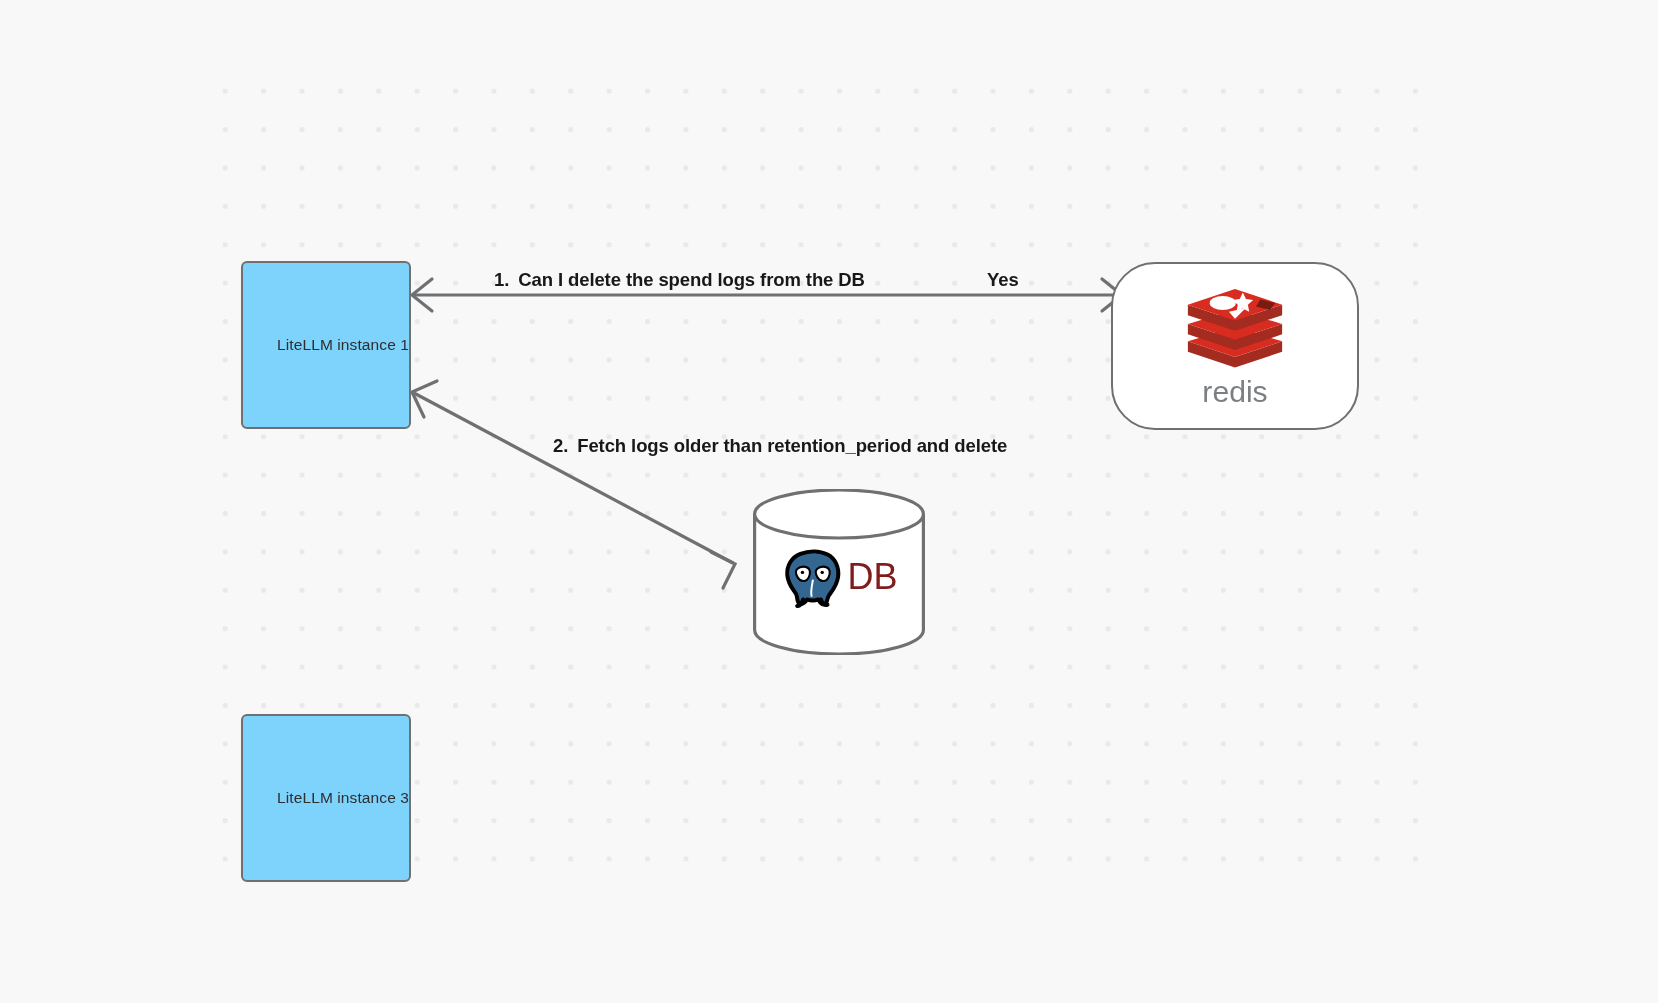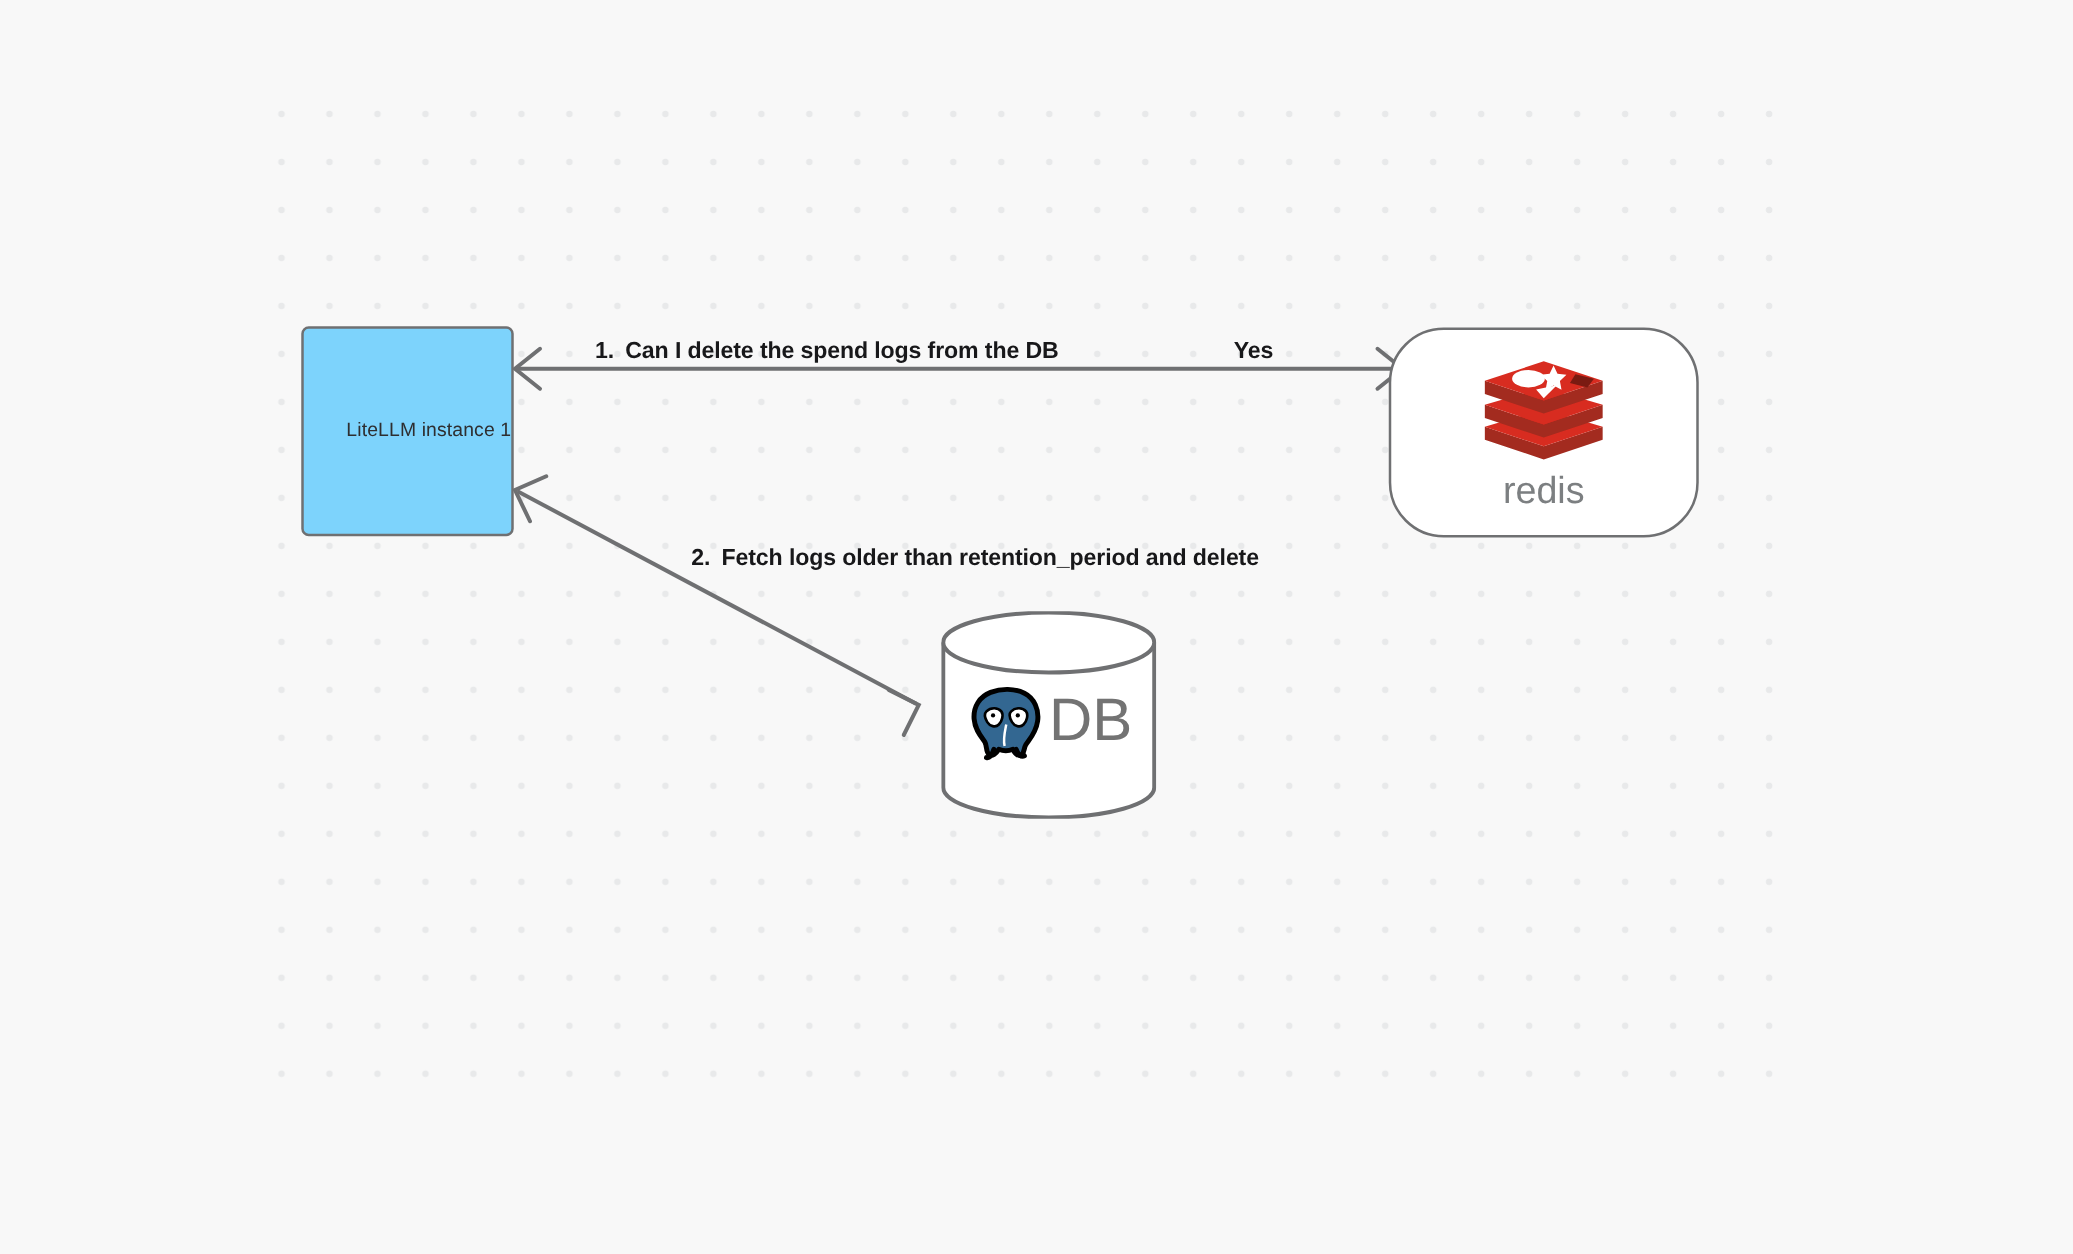--- a/index.html
+++ b/index.html
@@ -80,22 +80,22 @@
   #db-inner {
     position: absolute;
     left: 0; top: 38px;
     width: 172px; height: 100px;
     display: flex;
     align-items: center;
     justify-content: center;
   }
   #pg-elephant { width: 66px; height: 66px; display: block; }
   #db-text {
-    font-size: 48px;
-    color: #737373;
+    font-size: 36px;
+    color: #7f1d1d;
     letter-spacing: 0px;
     margin-left: 1px;
     line-height: 1;
   }
 
   
   .edge-layer {
     position: absolute;
     left: 0; top: 0;
     width: 1658px; height: 1003px;
@@ -103,21 +103,21 @@
   }
   
   .edge-label {
     position: absolute;
     font-size: 18.5px;
     font-weight: bold;
     color: #18181a;
     white-space: nowrap;
     letter-spacing: -0.1px;
   }
-  #label-1 { left: 476px; top: 269px; }
+  #label-1 { left: 494px; top: 269px; }
   #label-1 .num { margin-right: 9px; }
   #label-yes { left: 967px; top: 269px; margin-left: 20px; }
   #label-2 { left: 553px; top: 435px; }
   #label-2 .num { margin-right: 9px; }
 </style>
 </head>
 <body>
 
 <div id="canvas">
 
@@ -148,20 +148,23 @@
   <div class="edge-label" id="label-yes">Yes</div>
   <div class="edge-label" id="label-2">
     <span class="num">2.</span><span>Fetch logs older than retention_period and delete</span>
   </div>
 
   <div class="node-box" id="litellm-1">
     <span class="node-label">LiteLLM instance 1</span>
   </div>
 
 
+  <div class="node-box" id="litellm-3">
+    <span class="node-label">LiteLLM instance 3</span>
+  </div>
 
   <div id="redis-node">
     <div id="redis-logo-wrap">
       <svg viewBox="0 0 128 110" width="112" height="96" xmlns="http://www.w3.org/2000/svg">
 
         <path d="M64 98 L10 80 L10 68 L64 86 L118 68 L118 80 Z" fill="#a32b1f"></path>
         <path d="M64 86 L10 68 L64 52 L118 68 Z" fill="#d82c20"></path>
 
         <path d="M64 78 L10 60 L10 48 L64 66 L118 48 L118 60 Z" fill="#a32b1f"></path>
         <path d="M64 66 L10 48 L64 32 L118 48 Z" fill="#d82c20"></path>

